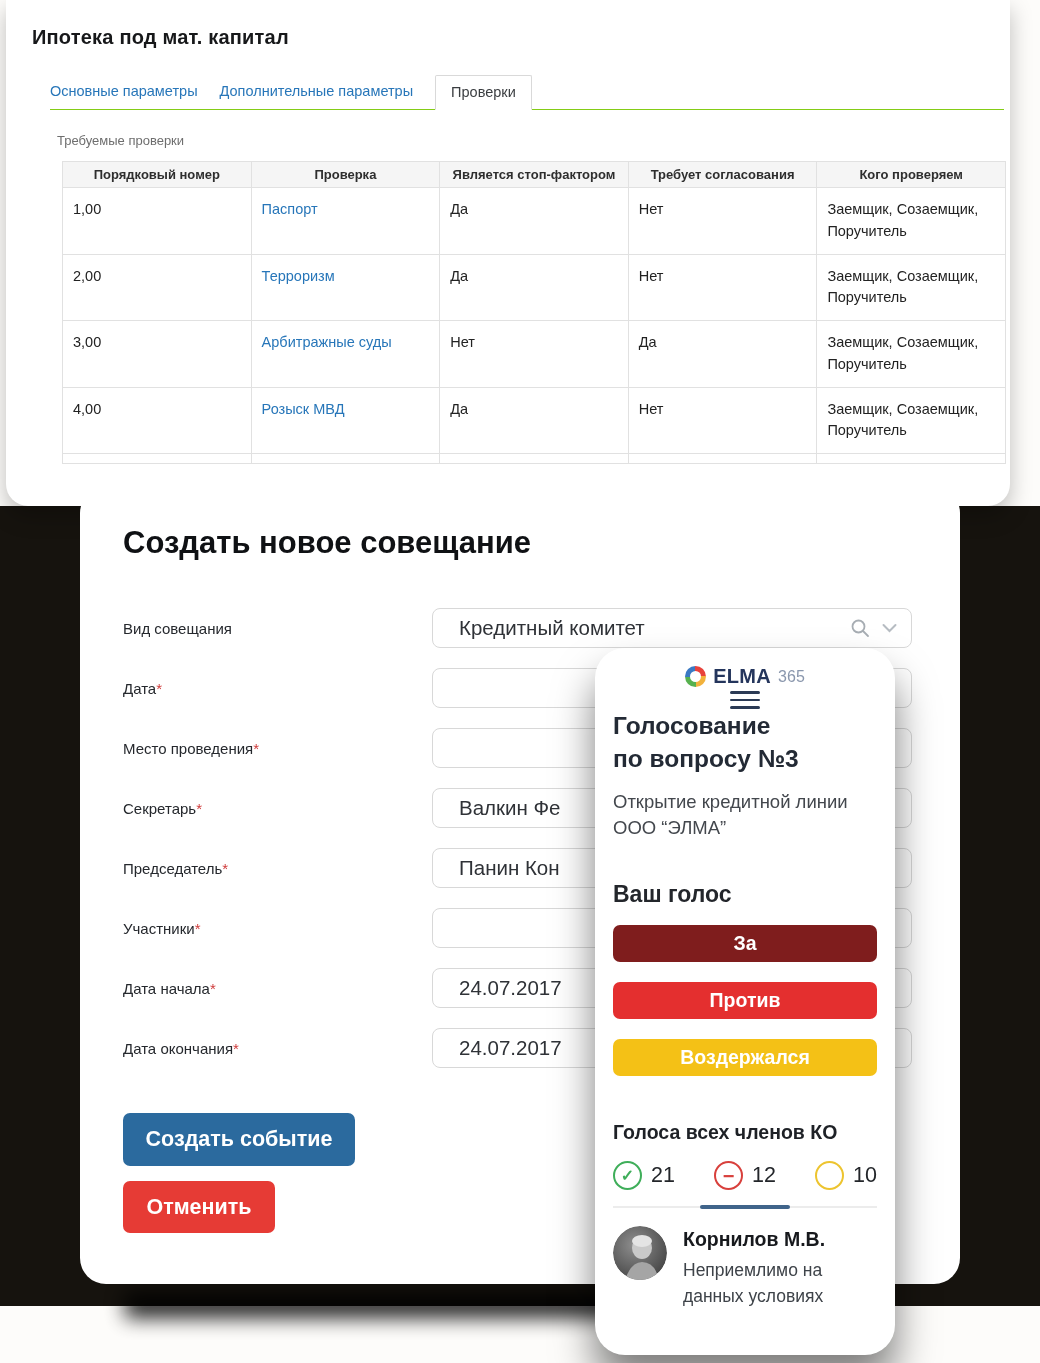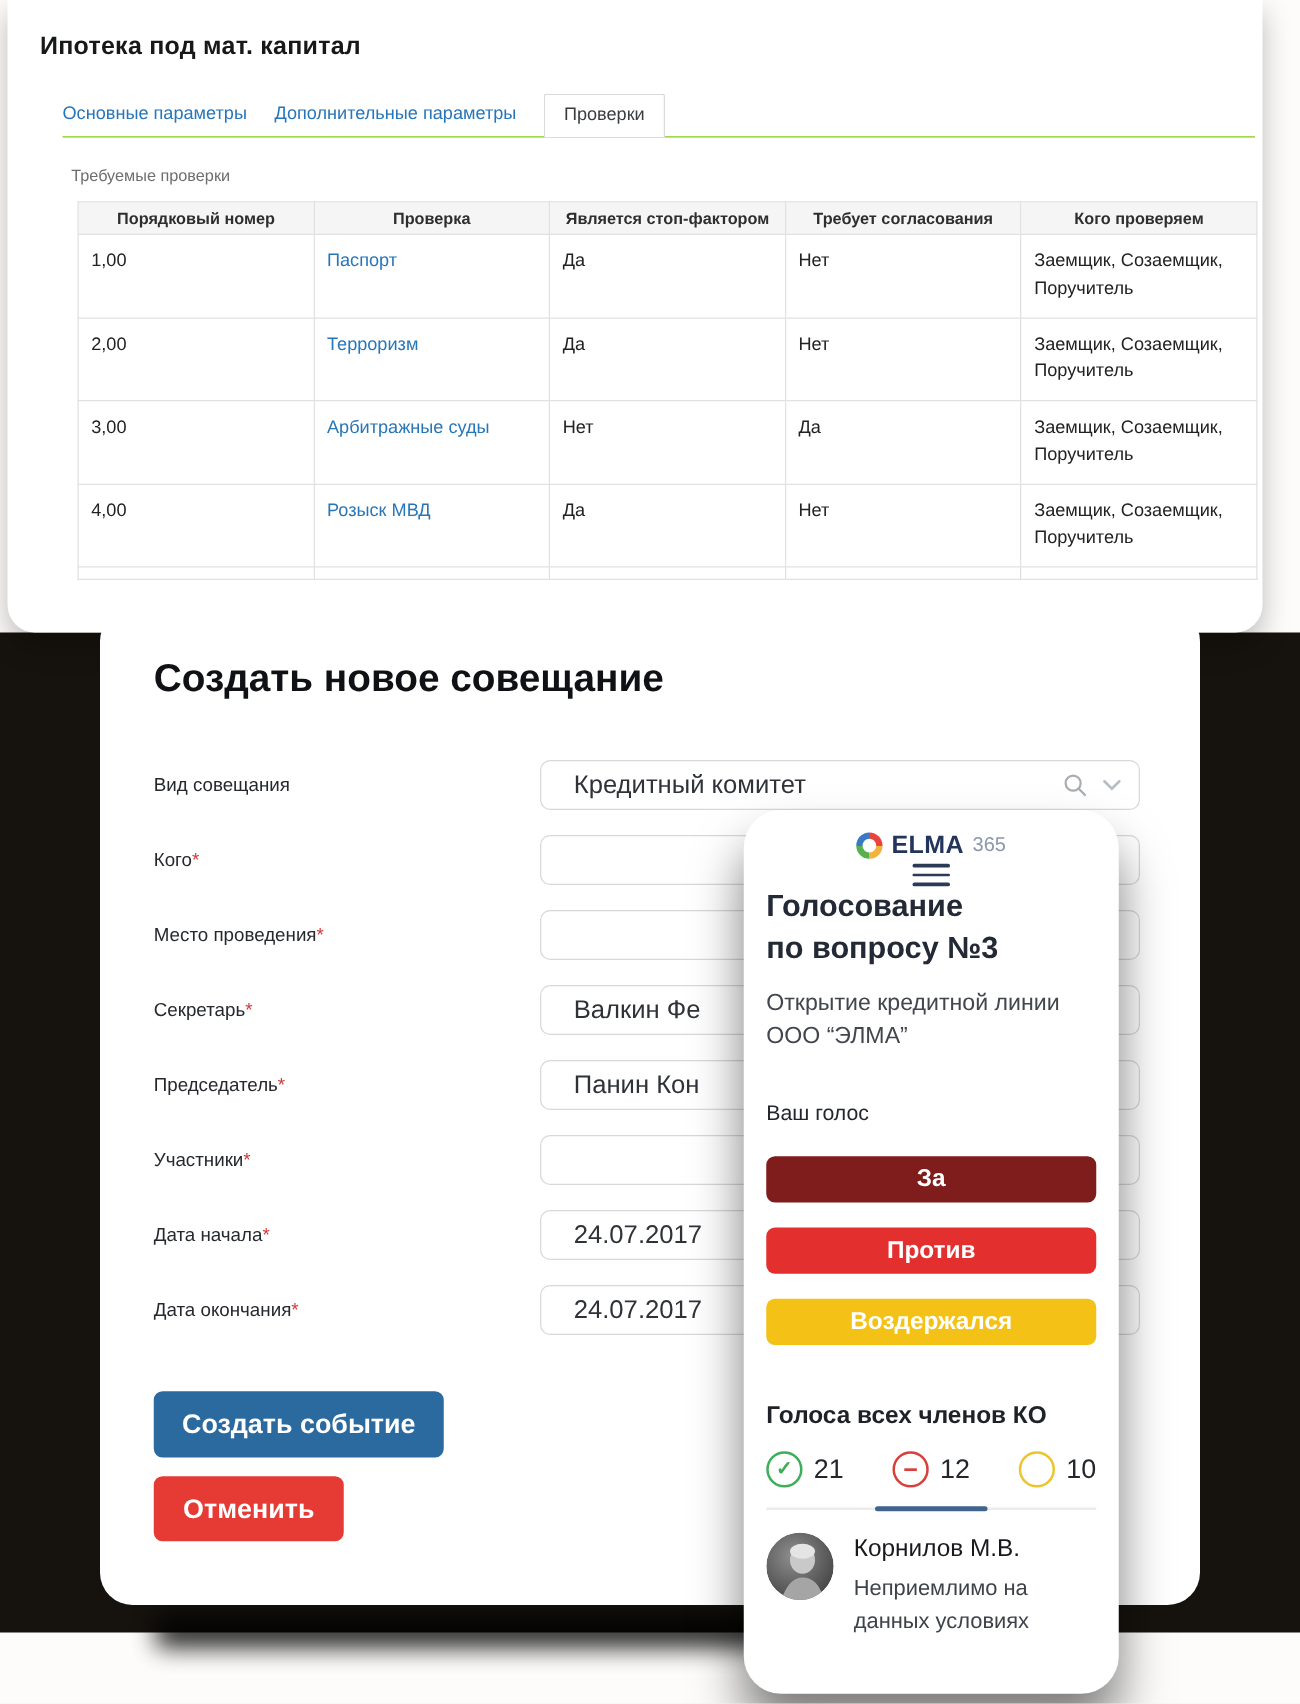--- a/index.html
+++ b/index.html
@@ -50,41 +50,41 @@
   .brand{display:flex;align-items:center;gap:7px;}
   .logo-ring{width:21px;height:21px;border-radius:50%;position:relative;flex:none;
              background:conic-gradient(#e8433c 0 90deg,#f2b23c 90deg 180deg,#57b14e 180deg 270deg,#3a79c3 270deg 360deg);}
   .logo-ring::after{content:"";position:absolute;left:5px;top:5px;width:11px;height:11px;border-radius:50%;background:#fff;}
   .brand-name{font-size:20px;font-weight:800;color:#24355c;letter-spacing:.3px;}
   .brand-suffix{font-size:16px;font-weight:400;color:#8a97ad;}
   .hamburger{width:30px;display:flex;flex-direction:column;gap:5px;cursor:pointer;padding:3px 0;}
   .hamburger span{display:block;height:2.5px;background:#2b3a55;border-radius:2px;}
   .phone-title{position:absolute;left:18px;top:62px;font-size:24.5px;font-weight:700;color:#232a35;line-height:1.33;}
   .phone-subtitle{position:absolute;left:18px;right:18px;top:141px;font-size:18.5px;color:#43474d;line-height:1.42;}
-  .your-vote{position:absolute;left:18px;top:233px;font-size:17px;font-weight:400;color:#23262b;}
+  .your-vote{position:absolute;left:18px;top:233px;font-size:23px;font-weight:700;color:#23262b;}
   .vote-buttons{position:absolute;left:18px;right:18px;top:277px;}
   .vote-btn{height:37px;border:none;border-radius:7px;width:100%;margin-bottom:20px;color:#fff;font-size:19.5px;
             font-weight:600;display:flex;align-items:center;justify-content:center;cursor:pointer;}
   .vote-za{background:#7f1d1d;}
   .vote-protiv{background:#e42f2f;}
   .vote-vozd{background:#f4c116;}
   .totals-label{position:absolute;left:18px;top:473px;font-size:19.5px;font-weight:700;color:#1e2126;}
   .totals-row{position:absolute;left:18px;right:18px;top:513px;display:flex;align-items:center;justify-content:space-between;}
   .total-item{display:flex;align-items:center;gap:9px;}
   .total-circle{width:29px;height:29px;border-radius:50%;border:2px solid;display:flex;align-items:center;justify-content:center;
                 font-size:16px;font-weight:700;line-height:1;}
   .tc-green{border-color:#3fae5a;color:#3fae5a;}
   .tc-red{border-color:#d8403c;color:#d8403c;font-size:20px;}
   .tc-yellow{border-color:#edc42f;color:#edc42f;}
   .total-count{font-size:21.5px;color:#23262a;}
   .totals-divider{position:absolute;left:18px;right:18px;top:558px;height:2px;background:#ececec;}
   .totals-divider::after{content:"";position:absolute;left:33%;top:-1px;width:34%;height:4px;background:#40648a;border-radius:2px;}
   .member{position:absolute;left:18px;right:18px;top:578px;display:flex;gap:16px;}
   .avatar{width:54px;height:54px;border-radius:50%;flex:none;overflow:hidden;}
-  .member-name{font-size:19.5px;font-weight:400;color:#17191d;margin-bottom:6px;margin-top:2px;}
+  .member-name{font-size:19.5px;font-weight:700;color:#17191d;margin-bottom:6px;margin-top:2px;}
   .member-comment{font-size:17.5px;color:#3e4349;line-height:1.5;}
 </style>
 </head>
 <body>
 
 <div id="canvas">
 
   <div class="backdrop"></div>
   <div class="shadow-smear"></div>
 
@@ -167,21 +167,21 @@
             </svg>
             <svg width="15" height="10" viewBox="0 0 15 10">
               <polyline points="1.5,2 7.5,8 13.5,2" fill="none" stroke="#b6bcc2" stroke-width="2" stroke-linecap="round"></polyline>
             </svg>
           </span>
         </div>
       </div>
 
       <div class="form-row">
         <div class="form-label">
-          <span>Кого</span><span class="req">*</span>
+          <span>Дата</span><span class="req">*</span>
         </div>
         <div class="inp">
           <span class="val"></span>
         </div>
       </div>
 
       <div class="form-row">
         <div class="form-label">
           <span>Место проведения</span><span class="req">*</span>
         </div>

